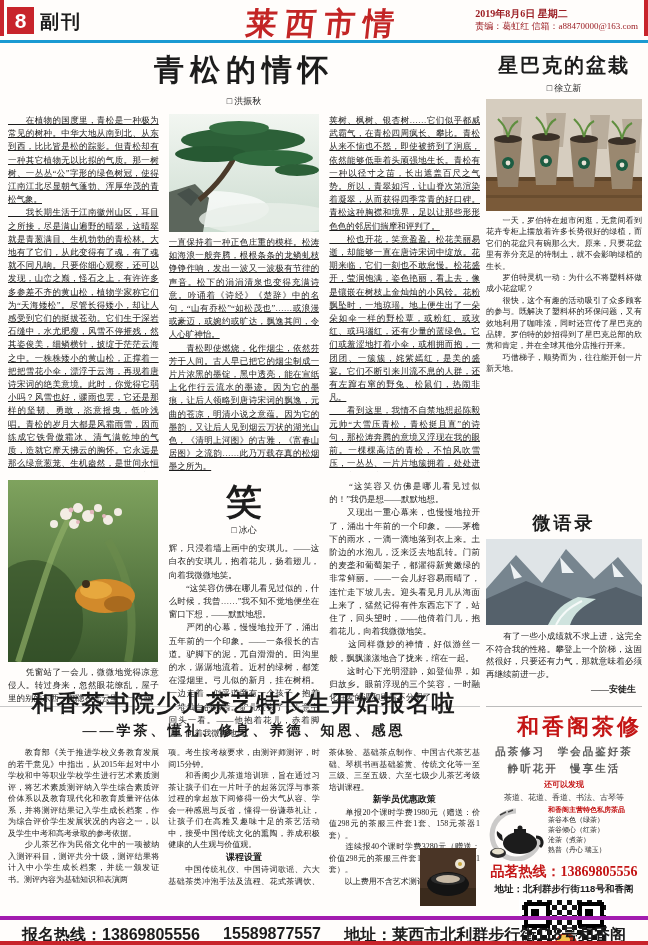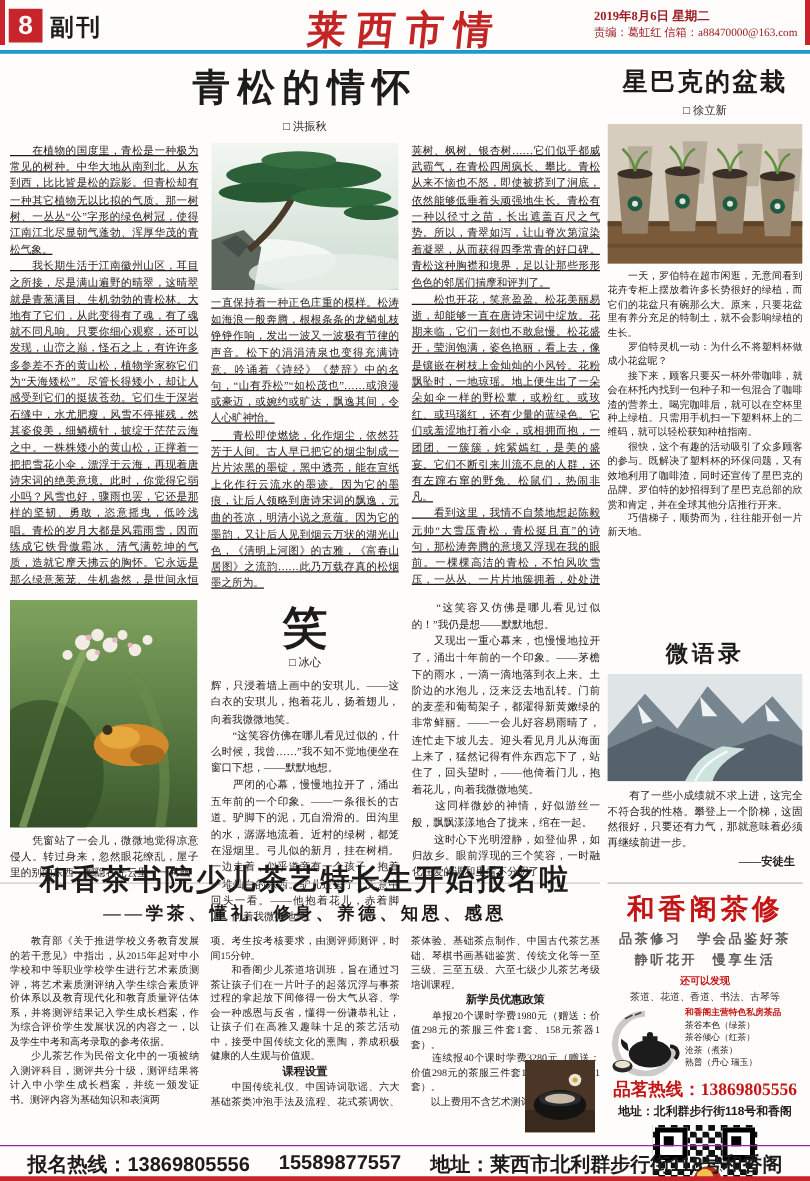--- a/index.html
+++ b/index.html
@@ -37,21 +37,21 @@
   .sbtitle{text-align:center;font-size:20px;font-weight:bold;letter-spacing:2px;font-family:"Liberation Sans",sans-serif;margin-top:8px;}
   .sbby{text-align:center;font-size:9px;margin:3px 0 4px;}
   .sbbody{height:286px;overflow:hidden;font-size:8px;line-height:11.4px;text-align:justify;}
   .sbbody p{margin:0;}
   .wytitle{text-align:center;font-size:18px;font-weight:bold;letter-spacing:3px;font-family:"Liberation Sans",sans-serif;margin-top:10px;}
   .wyquote{font-size:8.5px;line-height:12.6px;text-align:justify;margin-top:5px;}
   .wyattr{text-align:right;font-size:9px;font-weight:bold;margin-top:3px;padding-right:6px;}
   .sbdivider{border-top:1px solid #bbb;margin-top:10px;}
   
   .teaad{margin-top:5px;text-align:center;}
-  .teaad .t{color:#c41616;font-size:22px;font-weight:bold;letter-spacing:3px;font-family:"Liberation Serif",serif;}
+  .teaad .t{color:#c41616;font-size:22px;font-weight:bold;letter-spacing:3px;font-family:"Liberation Serif",serif;text-align:right;}
   .teaad .slogan{color:#5d5d5d;font-weight:bold;font-size:10.5px;letter-spacing:2px;line-height:15px;margin-top:2px;}
   .teaad .teacher{color:#c41616;font-size:8px;font-weight:bold;margin-top:3px;}
   .teaad .courses{font-size:8px;margin-top:2px;color:#333;}
   .prodrow{display:flex;margin-top:2px;align-items:flex-start;}
   .prods{flex:1;text-align:left;font-size:7px;line-height:10px;color:#222;}
   .prods .ph{color:#c41616;font-weight:bold;}
   .hotline{color:#c41616;font-weight:bold;font-size:14px;margin-top:2px;}
   .addr{font-weight:bold;font-size:9.5px;margin-top:2px;font-family:"Liberation Sans",sans-serif;}
   .qr{position:relative;width:84px;height:84px;margin:4px auto 0;
       background:repeating-conic-gradient(#111 0% 25%,#fff 0% 50%) 0 0/10px 10px;outline:3px solid #fff;}
@@ -64,21 +64,21 @@
   .topline{position:absolute;left:0;top:706px;width:480px;border-top:1px solid #c9c9c9;}
   .schoolad{position:absolute;left:8px;top:688px;width:472px;}
   .adh1{text-align:center;font-size:23px;font-weight:bold;letter-spacing:2px;font-family:"Liberation Sans",sans-serif;}
   .adh2{text-align:center;font-size:14px;font-weight:bold;letter-spacing:3px;margin-top:3px;}
   .adcols{display:flex;gap:9px;margin-top:7px;height:140px;}
   .adcol{flex:1;overflow:hidden;font-size:8px;line-height:11.5px;text-align:justify;}
   .adcol p{margin:0;}
   .adsub{text-align:center;font-weight:bold;font-size:9px;margin:1px 0;font-family:"Liberation Sans",sans-serif;}
   .bowlimg{position:absolute;left:420px;top:848px;}
   
-  .footer{position:absolute;left:0;right:0;top:916px;border-top:1px solid #a21caf;padding:5px 22px 0;
+  .footer{position:absolute;left:0;right:0;top:916px;border-top:4px solid #a21caf;padding:5px 22px 0;
           display:flex;justify-content:space-between;font-family:"Liberation Sans",sans-serif;
           font-weight:bold;font-size:16px;}
   .redbottom{position:absolute;left:0;right:0;top:941px;height:4px;background:#c8242b;}
 </style>
 </head>
 <body>
 
 <div class="page">
 
   <div class="hdr">
@@ -236,21 +236,20 @@
       <g fill="#e8e2d6">
         <circle cx="22" cy="64" r="2.4"></circle>
           <circle cx="60" cy="62" r="2.4"></circle>
           <circle cx="98" cy="64" r="2.4"></circle>
           <circle cx="136" cy="66" r="2.4"></circle>
       </g>
     </svg>
     <div class="sbbody">
         <p>　　一天，罗伯特在超市闲逛，无意间看到花卉专柜上摆放着许多长势很好的绿植，而它们的花盆只有碗那么大。原来，只要花盆里有养分充足的特制土，就不会影响绿植的生长。</p>
         <p>　　罗伯特灵机一动：为什么不将塑料杯做成小花盆呢？</p>
-        <p>　　接下来，顾客只要买一杯外带咖啡，就会在杯托内找到一包种子和一包混合了咖啡渣的营养土。喝完咖啡后，就可以在空杯里种上绿植。只需用手机扫一下塑料杯上的二维码，就可以轻松获知种植指南。</p>
         <p>　　很快，这个有趣的活动吸引了众多顾客的参与。既解决了塑料杯的环保问题，又有效地利用了咖啡渣，同时还宣传了星巴克的品牌。罗伯特的妙招得到了星巴克总部的欣赏和肯定，并在全球其他分店推行开来。</p>
         <p>　　巧借梯子，顺势而为，往往能开创一片新天地。</p>
       </div>
 
     <div class="wytitle">微语录</div>
     <svg class="imgbox" width="156" height="86" viewBox="0 0 156 86" style="margin-top:4px">
       <rect width="156" height="86" fill="#dfe4e7"></rect>
       <path d="M0,50 L30,16 L56,44 L80,10 L108,40 L132,18 L156,46 L156,86 L0,86 Z" fill="#77858f"></path>
       <path d="M24,24 L36,38 L28,40 Z M74,18 L88,34 L76,34 Z M126,24 L138,38 L128,38 Z" fill="#eef2f4"></path>
       <path d="M0,60 L40,42 L90,62 L130,48 L156,58 L156,86 L0,86 Z" fill="#55616b"></path>

